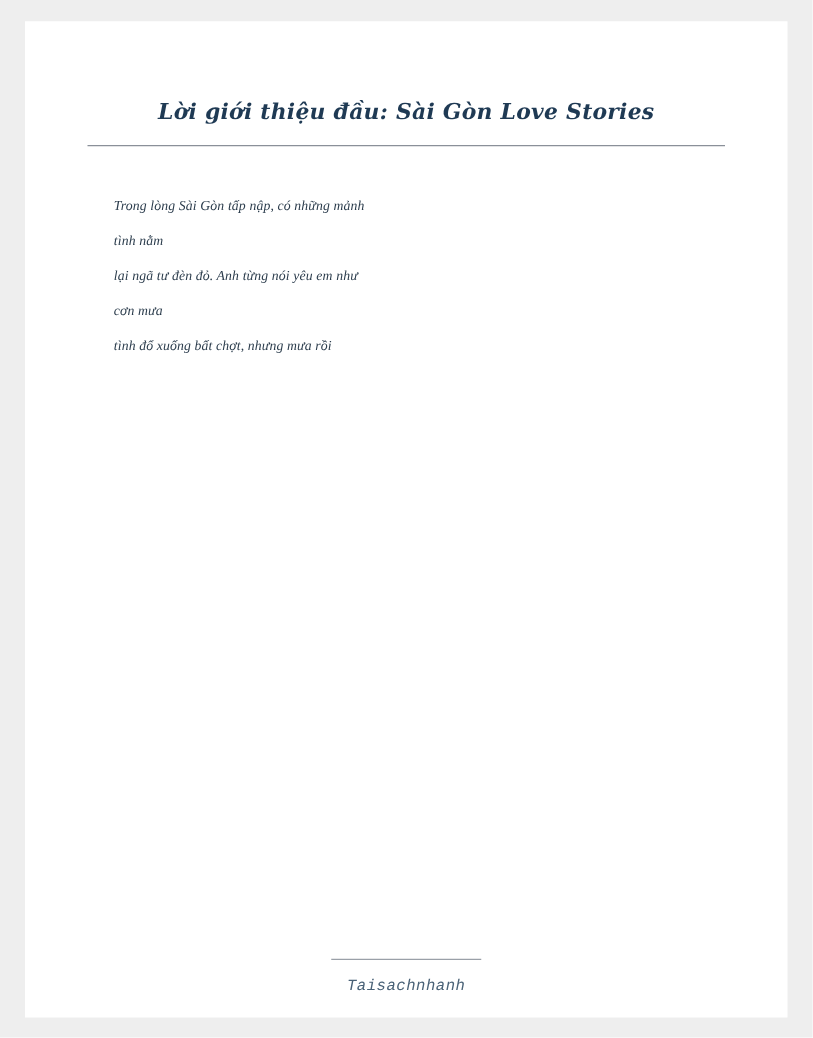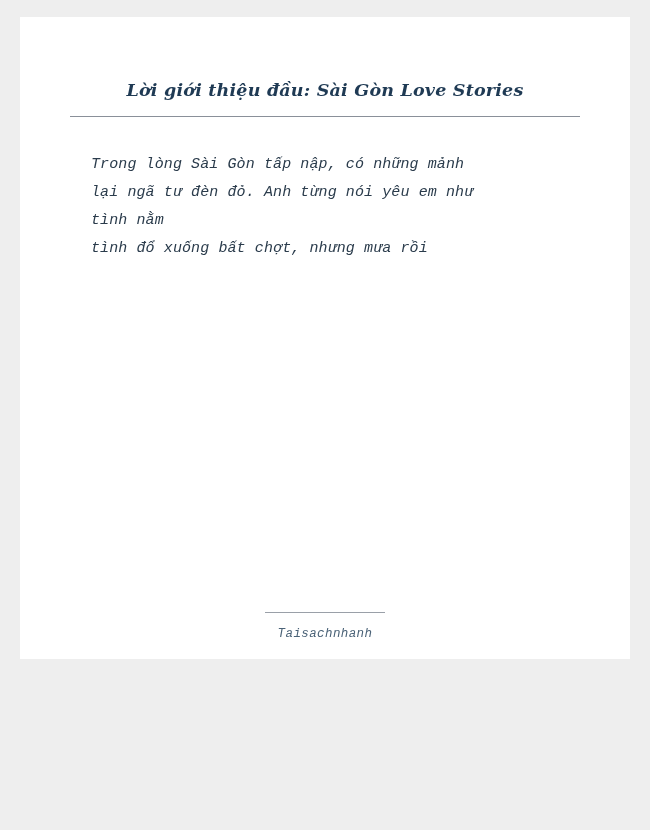--- a/index.html
+++ b/index.html
@@ -11,21 +11,21 @@
     height: 830px;
     background: #eeeeee;
     font-family: "DejaVu Serif", serif;
     overflow: hidden;
   }
   .page {
     position: absolute;
     left: 20px;
     top: 17px;
     width: 610px;
-    height: 642px;
+    height: 797px;
     background: #ffffff;
     box-sizing: border-box;
   }
   .doc-inner {
     position: absolute;
     left: 0;
     top: 0;
     right: 0;
     bottom: 0;
     padding: 62px 48px 0 48px;
@@ -41,23 +41,23 @@
     letter-spacing: 0.2px;
     line-height: 1.3;
     margin: 0 0 14px 0;
   }
   .title-rule {
     height: 1px;
     background: #8a9099;
     margin: 0 2px 34px 2px;
   }
   .body-text {
-    font-family: Liberation Mono, monospace;
+    font-family: Liberation Serif, serif;
     font-style: italic;
-    font-size: 15px;
+    font-size: 11px;
     color: #2b3c4c;
     line-height: 28px;
     letter-spacing: 0.1px;
     padding-left: 23px;
   }
   .body-line {
     white-space: pre-wrap;
   }
   .footer {
     position: absolute;
@@ -85,22 +85,23 @@
 
 <div class="page">
   <div class="doc-inner">
 
     <h1 class="doc-title">Lời giới thiệu đầu: Sài Gòn Love Stories</h1>
 
     <div class="title-rule"></div>
 
     <div class="body-text">
       <div class="body-line">Trong lòng Sài Gòn tấp nập, có những mảnh</div>
+      <div class="body-line">tình nằm</div>
       <div class="body-line">lại ngã tư đèn đỏ. Anh từng nói yêu em như</div>
-      <div class="body-line">tình nằm</div>
+      <div class="body-line">cơn mưa</div>
       <div class="body-line">tình đổ xuống bất chợt, nhưng mưa rồi</div>
     </div>
 
   </div>
 
   <div class="footer">
     <div class="footer-rule"></div>
     <div class="footer-text">Taisachnhanh</div>
   </div>
 </div>

